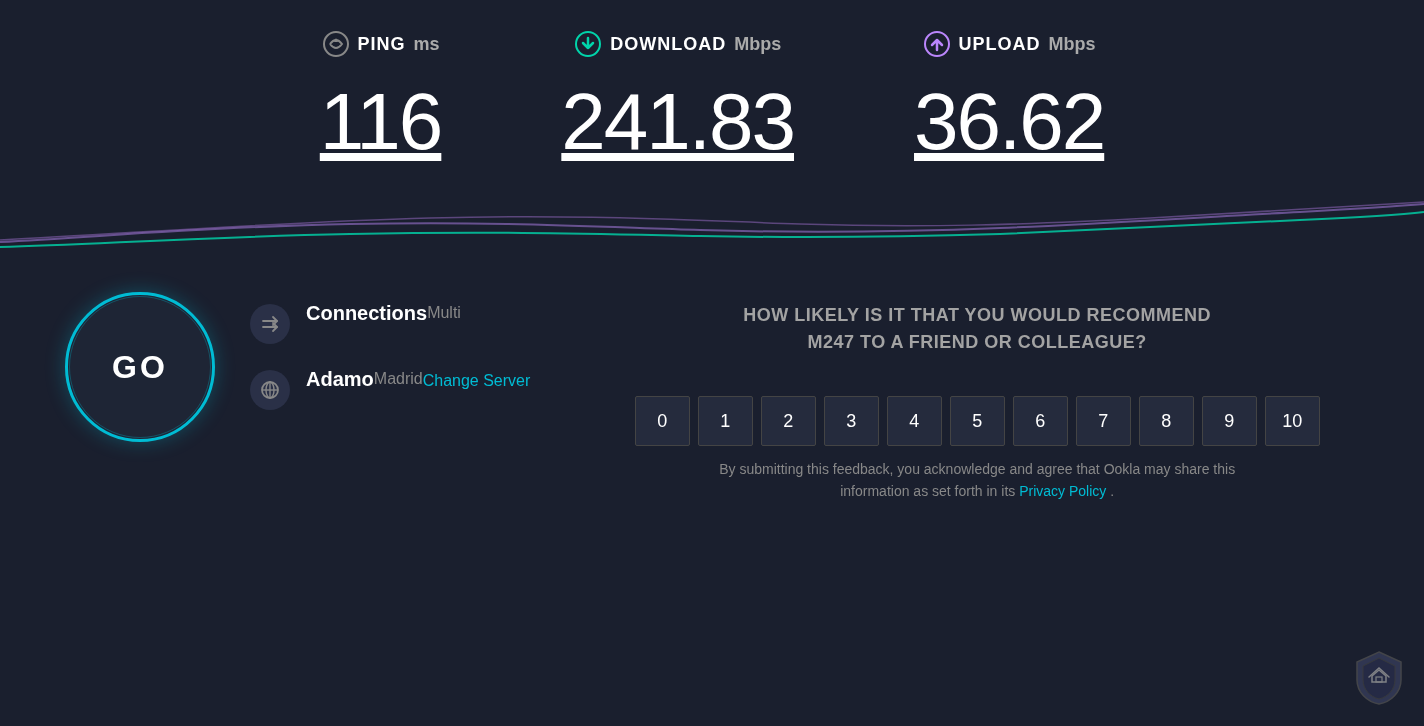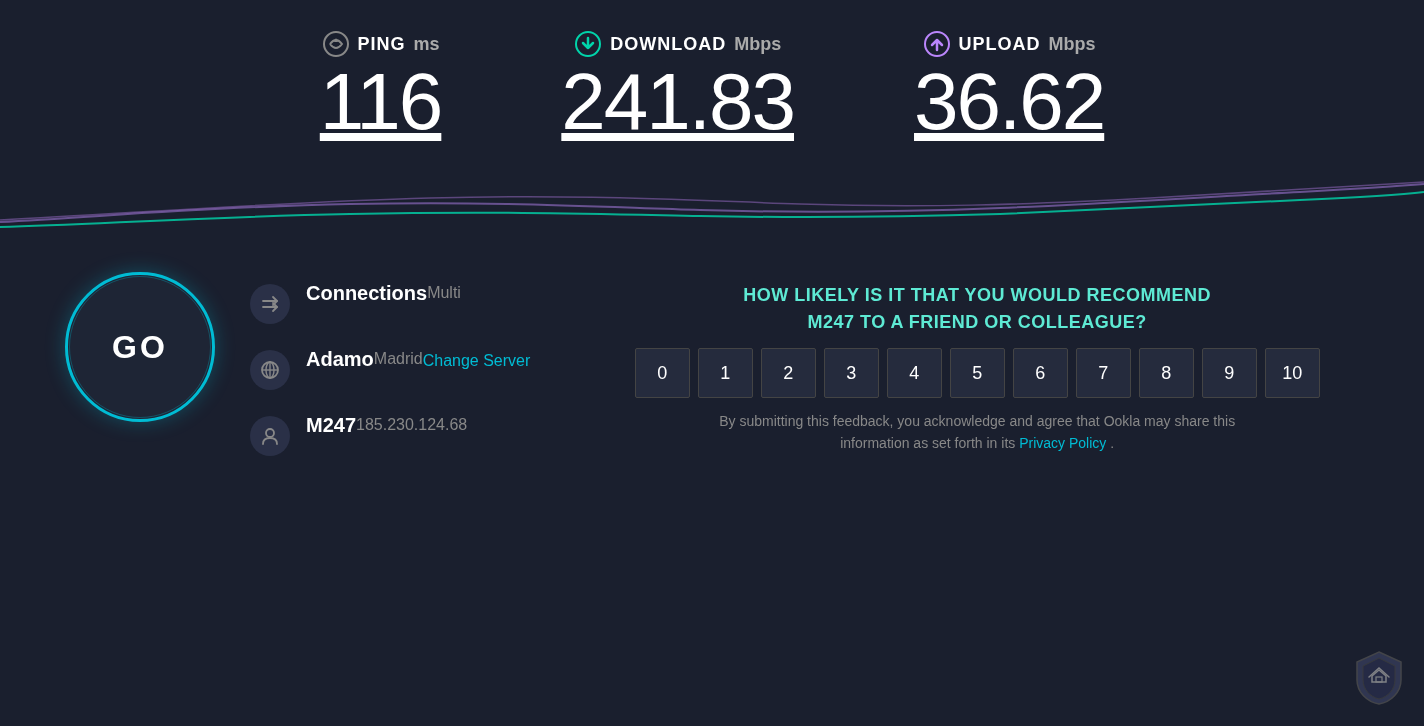--- a/index.html
+++ b/index.html
@@ -25,21 +25,21 @@
     }
     .metric {
       display: flex;
       flex-direction: column;
       align-items: center;
     }
     .metric-header {
       display: flex;
       align-items: center;
       gap: 8px;
-      margin-bottom: 4px;
+      margin-bottom: 24px;
     }
     .metric-icon {
       width: 28px;
       height: 28px;
     }
     .metric-label {
       font-size: 18px;
       font-weight: 700;
       letter-spacing: 1px;
       color: #ffffff;
@@ -174,25 +174,25 @@
     .right-panel {
       flex: 1;
       display: flex;
       flex-direction: column;
       align-items: center;
       padding-top: 10px;
     }
     .nps-question {
       font-size: 18px;
       font-weight: 700;
-      color: #5eead4;
+      color: #a3a3a3;
       text-align: center;
       max-width: 500px;
       letter-spacing: 0.5px;
-      margin-bottom: 12px;
+      margin-bottom: 40px;
       line-height: 1.5;
     }
     .nps-buttons {
       display: flex;
       gap: 8px;
       margin-bottom: 12px;
     }
     .nps-btn {
       width: 55px;
       height: 50px;
@@ -340,32 +340,20 @@
             <line x1="11" y1="3" x2="11" y2="19" stroke="#888" stroke-width="1.4"></line>
           </svg>
         </div>
         <div class="info-text">
           <span class="info-title">Adamo</span>
           <span class="info-subtitle">Madrid</span>
           <span class="info-link">Change Server</span>
         </div>
       </div>
 
-      <div class="info-item">
-        <div class="info-icon-circle icon-person">
-          <svg width="22" height="22" viewBox="0 0 22 22" fill="none">
-            <circle cx="11" cy="8" r="4" stroke="#888" stroke-width="1.8"></circle>
-            <path d="M4 19 C4 15 7 13 11 13 C15 13 18 15 18 19" stroke="#888" stroke-width="1.8" stroke-linecap="round"></path>
-          </svg>
-        </div>
-        <div class="info-text">
-          <span class="info-title">M247</span>
-          <span class="info-subtitle">185.230.124.68</span>
-        </div>
-      </div>
     </div>
   </div>
 
   <div class="right-panel">
     <p class="nps-question">HOW LIKELY IS IT THAT YOU WOULD RECOMMEND M247 TO A FRIEND OR COLLEAGUE?</p>
 
     <div class="nps-buttons">
 
     <button class="nps-btn">0</button>
         <button class="nps-btn">1</button>

